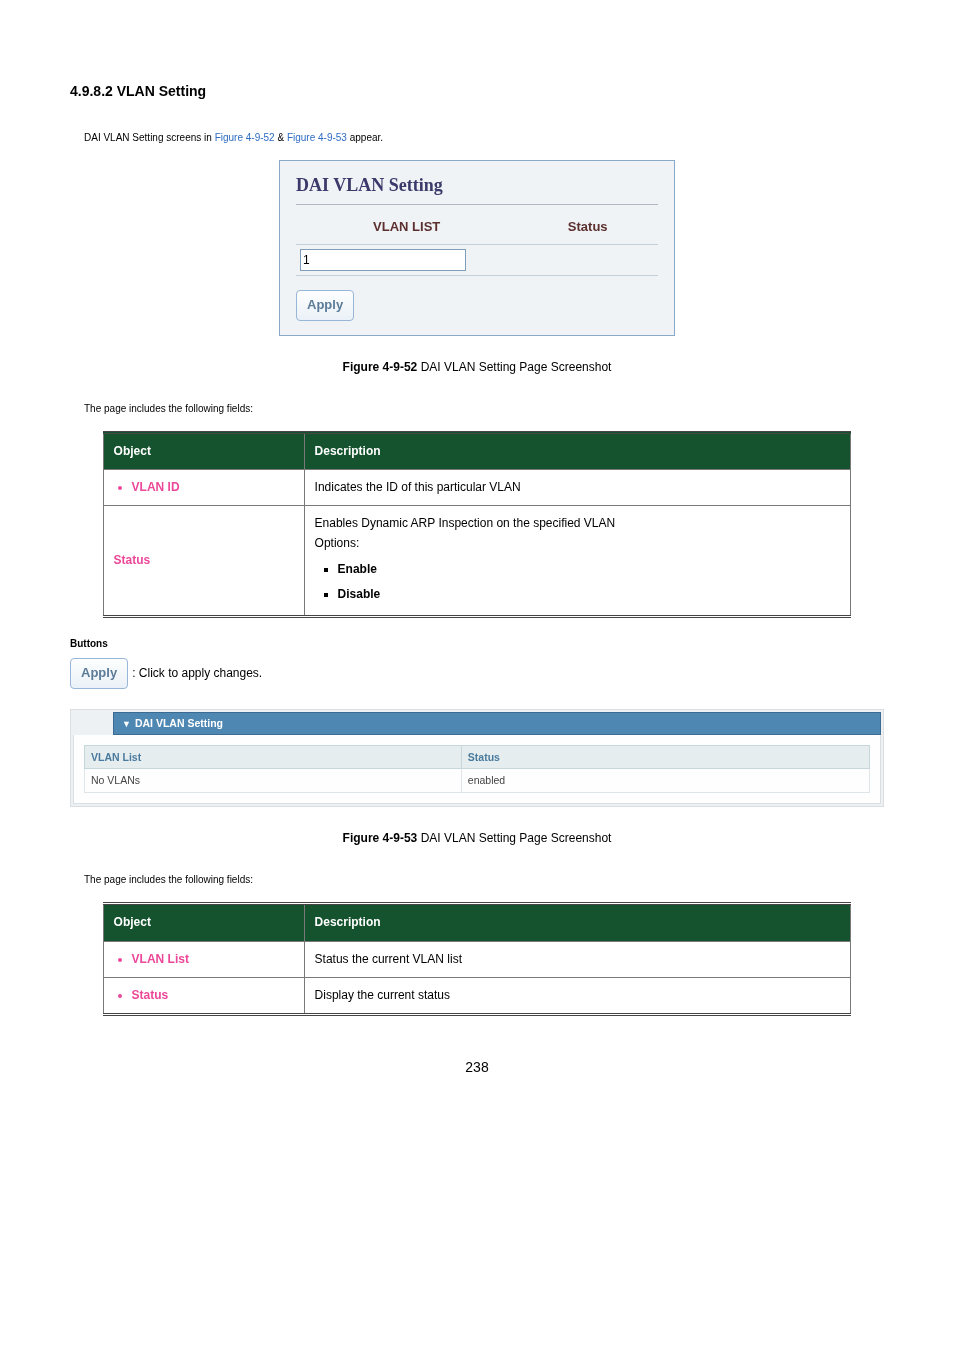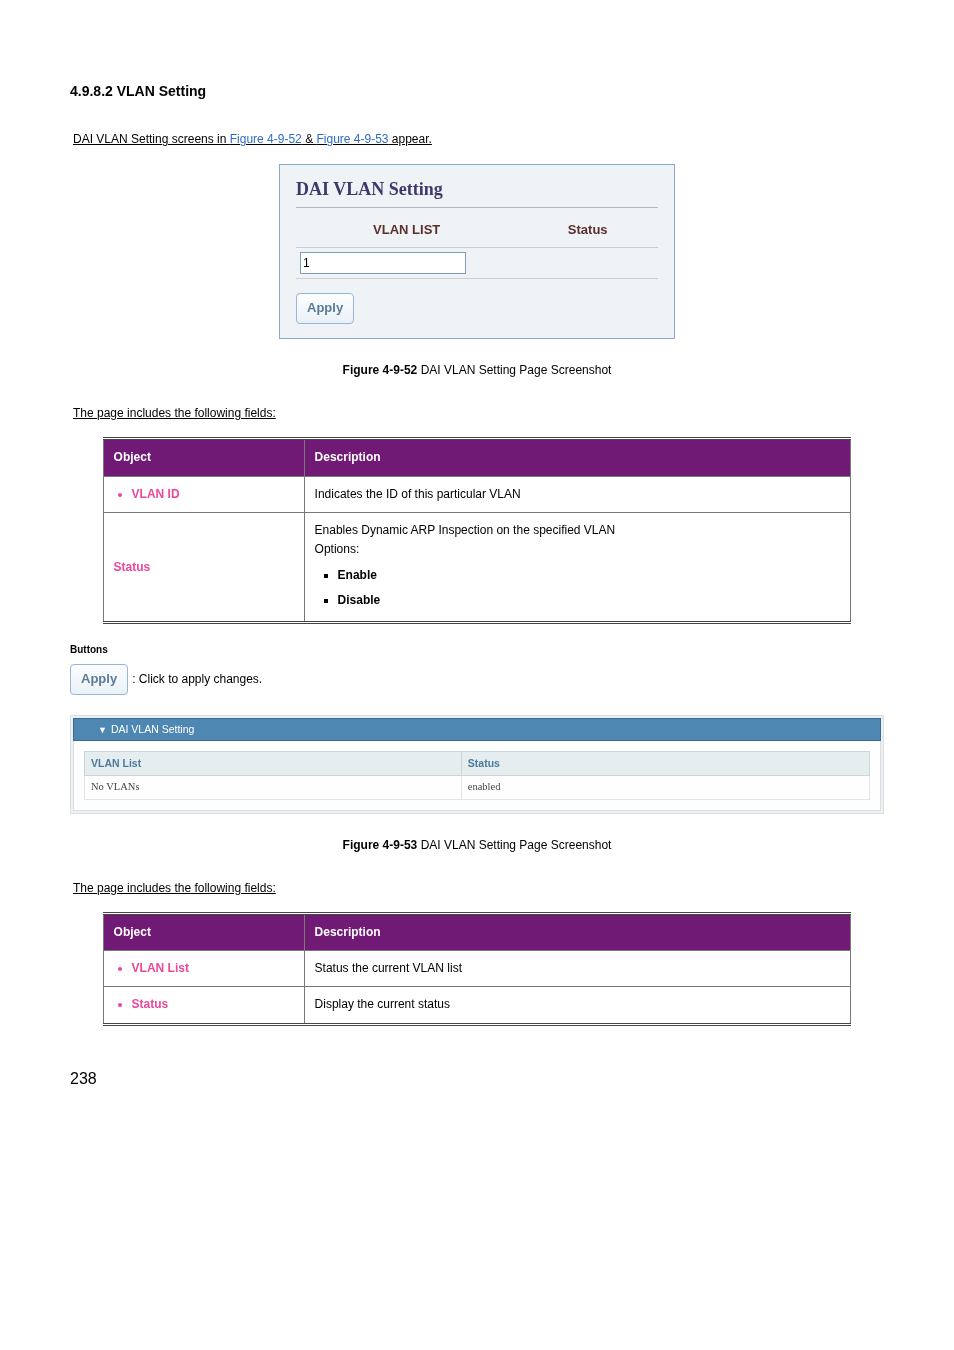--- a/index.html
+++ b/index.html
@@ -11,21 +11,21 @@
     padding: 40px 70px;
     width: 954px;
     box-sizing: border-box;
     line-height: 1.6;
   }
   h3.section-heading {
     font-size: 14px;
     font-weight: bold;
     margin: 40px 0 28px;
   }
-  .body-text { font-size: 12px; margin: 14px 3px; text-decoration: underline; }
+  .body-text { font-size: 10px; margin: 14px 14px; }
   .fig-link { color: #2E6CC4; }
 
   
   .fig1-wrap { text-align: center; margin: 10px 0 6px; }
   .fig1 {
     display: inline-block;
     border: 1px solid #8aa9c8;
     background: #f0f3f6;
     padding: 10px 16px 14px;
     text-align: left;
@@ -53,21 +53,21 @@
   .fig-caption { text-align:center; font-size:12px; margin: 22px 0 24px; }
 
   
   table.desc { width: 92%; margin: 8px auto 12px; border-collapse: collapse; }
   table.desc th, table.desc td {
     border: 1px solid #797979;
     padding: 8px 10px;
     font-size: 12px;
     text-align: left;
   }
-  table.desc thead th { background:#701a75; color:#fff; font-weight:bold; }
+  table.desc thead th { background:#14532d; color:#fff; font-weight:bold; }
   table.desc .obj { width: 180px; }
   .obj-link { color:#ec4899; font-weight:bold; }
   .obj-bullet { display:list-item; list-style:disc; margin-left:18px; }
   .opt-list { list-style: square; margin: 4px 0 0 23px; padding:0; }
   .opt-list li { font-weight:bold; padding:3px 0; }
 
   
   table.desc { border-top: 3px double #454545; border-bottom: 3px double #454545; }
 
   .subhead { font-weight:bold; font-size:10px; margin: 18px 0 6px; }
@@ -83,31 +83,32 @@
   .fig2-wrap { margin: 20px 0 6px; }
   .fig2 {
     border: 1px solid #dcdfe2;
     background: #eef1f3;
     padding: 2px;
   }
   .fig2 .bar {
     background: #4f87b3;
     color: #fff;
     font-size: 10.5px;
-    font-weight: normal;
-    padding: 2px 24px;
+    font-weight: bold;
+    padding: 2px 8px;
     border: 1px solid #3b6a92;
+    margin-left: 40px;
   }
   .fig2 .bar .tri { display:inline-block; margin-right:4px; font-size:9px; }
   .fig2 .inner { background:#fefefe; border:1px solid #dcdfe2; border-top:none; padding: 10px; }
   .fig2 table { width:100%; border-collapse: collapse; font-size:10.5px; }
   .fig2 table th { background:#e5edef; color:#4a7b9e; font-weight:bold; text-align:left; padding:3px 6px; border:1px solid #c7d5dc; }
-  .fig2 table td { padding:3px 6px; border:1px solid #dfe6ea; color:#444;font-family:Liberation Serif, serif; }
-
-  .page-num { text-align:left; font-size:16px; margin-top: 40px; }
+  .fig2 table td { padding:3px 6px; border:1px solid #dfe6ea; color:#444; }
+
+  .page-num { text-align:center; font-size:14px; margin-top: 40px; }
 </style>
 </head>
 <body>
 
 <h3 class="section-heading">4.9.8.2 VLAN Setting</h3>
 
 <p class="body-text">
   <span>DAI VLAN Setting screens in </span><span class="fig-link">Figure 4-9-52</span><span> &amp; </span><span class="fig-link">Figure 4-9-53</span><span> appear.</span>
 </p>
 

